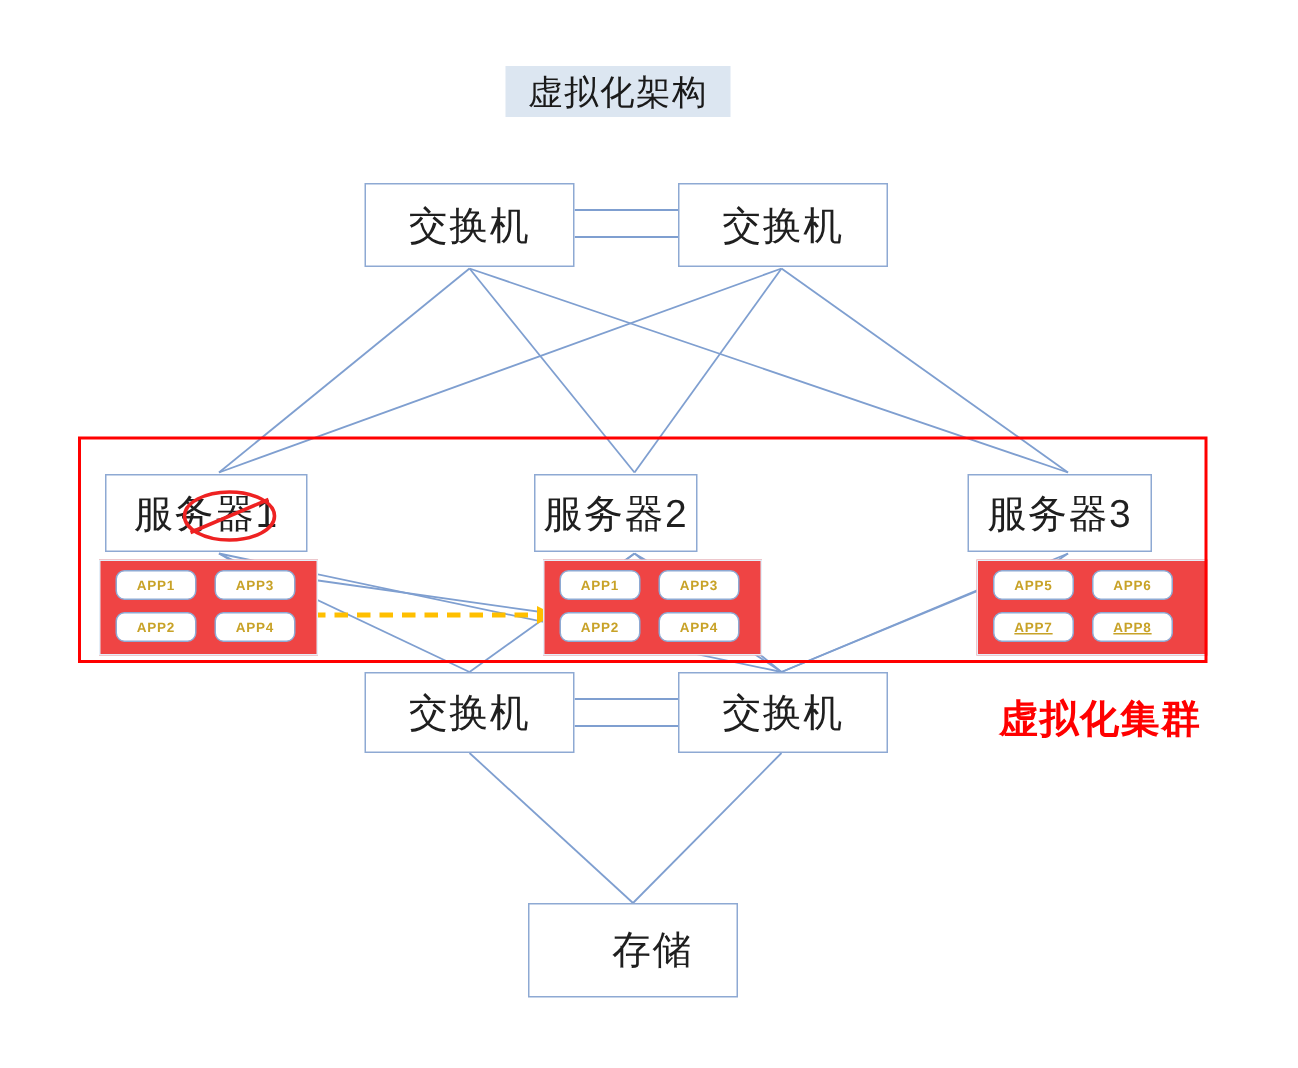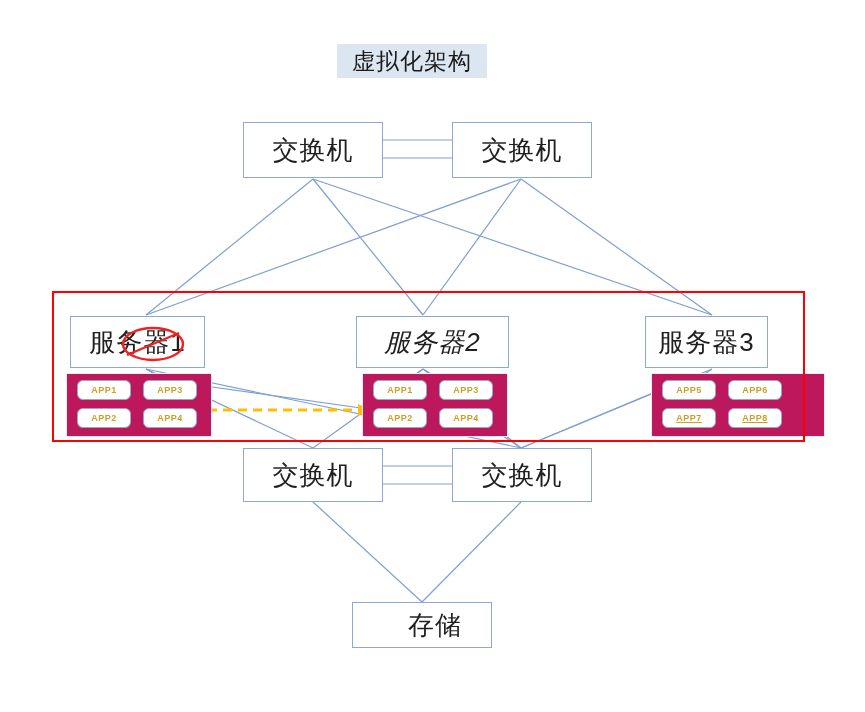--- a/index.html
+++ b/index.html
@@ -58,21 +58,21 @@
     letter-spacing: 1px;
     white-space: nowrap;
     z-index: 3;
   }
 
   
   .app-panel {
     position: absolute;
     box-sizing: border-box;
     border: 1px solid #e4eef8;
-    background: #be185d;
+    background: #ef4444;
     z-index: 2;
     padding: 0;
   }
   .app-chip {
     position: absolute;
     box-sizing: border-box;
     border: 1.3px solid #8ea9d3;
     border-radius: 6px;
     background: #ffffff;
     color: #c8a227;
@@ -162,60 +162,61 @@
   <div class="diagram-title">虚拟化架构</div>
 
   <div class="node" style="left:243px; top:122px; width:140px; height:56px;">
     <span>交换机</span>
   </div>
   <div class="node" style="left:452px; top:122px; width:140px; height:56px;">
     <span>交换机</span>
   </div>
 
   <div class="cluster-box" style="left:52px; top:291px; width:753px; height:151px;"></div>
+  <div class="cluster-label" style="left:666px; top:462px;">虚拟化集群</div>
 
   <div class="node" style="left:70px; top:316px; width:135px; height:52px;">
     <span>服务器1</span>
   </div>
   <svg class="strike-ellipse" style="left:118px; top:322px;" width="70" height="44" viewBox="0 0 70 44" xmlns="http://www.w3.org/2000/svg">
     <ellipse cx="35" cy="22" rx="30" ry="16" fill="none" stroke="#ee2222" stroke-width="2.4"></ellipse>
     <line x1="9" y1="33" x2="61" y2="11" stroke="#ee2222" stroke-width="2.4"></line>
   </svg>
 
   <div class="app-panel" style="left:66px; top:373px; width:146px; height:64px;">
     <div class="app-chip" style="left:10px; top:6px; width:54px; height:20px;">APP1</div>
     <div class="app-chip" style="left:76px; top:6px; width:54px; height:20px;">APP3</div>
     <div class="app-chip" style="left:10px; top:34px; width:54px; height:20px;">APP2</div>
     <div class="app-chip" style="left:76px; top:34px; width:54px; height:20px;">APP4</div>
   </div>
 
-  <div class="node" style="left:356px; top:316px; width:153px; height:52px;font-style:italic;">
+  <div class="node" style="left:356px; top:316px; width:109px; height:52px;">
     <span>服务器2</span>
   </div>
   <div class="app-panel" style="left:362px; top:373px; width:146px; height:64px;">
     <div class="app-chip" style="left:10px; top:6px; width:54px; height:20px;">APP1</div>
     <div class="app-chip" style="left:76px; top:6px; width:54px; height:20px;">APP3</div>
     <div class="app-chip" style="left:10px; top:34px; width:54px; height:20px;">APP2</div>
     <div class="app-chip" style="left:76px; top:34px; width:54px; height:20px;">APP4</div>
   </div>
 
   <div class="node" style="left:645px; top:316px; width:123px; height:52px;">
     <span>服务器3</span>
   </div>
-  <div class="app-panel" style="left:651px; top:373px; width:174px; height:64px;">
+  <div class="app-panel" style="left:651px; top:373px; width:154px; height:64px;">
     <div class="app-chip" style="left:10px; top:6px; width:54px; height:20px;">APP5</div>
     <div class="app-chip" style="left:76px; top:6px; width:54px; height:20px;">APP6</div>
     <div class="app-chip" style="left:10px; top:34px; width:54px; height:20px;text-decoration:underline;">APP7</div>
     <div class="app-chip" style="left:76px; top:34px; width:54px; height:20px;text-decoration:underline;">APP8</div>
   </div>
 
   <div class="node" style="left:243px; top:448px; width:140px; height:54px;">
     <span>交换机</span>
   </div>
   <div class="node" style="left:452px; top:448px; width:140px; height:54px;">
     <span>交换机</span>
   </div>
 
-  <div class="node" style="left:352px; top:602px; width:140px; height:46px;padding-left:26px;">
+  <div class="node" style="left:352px; top:602px; width:140px; height:63px;padding-left:26px;">
     <span>存储</span>
   </div>
 
 </div>
 
 </body></html>

